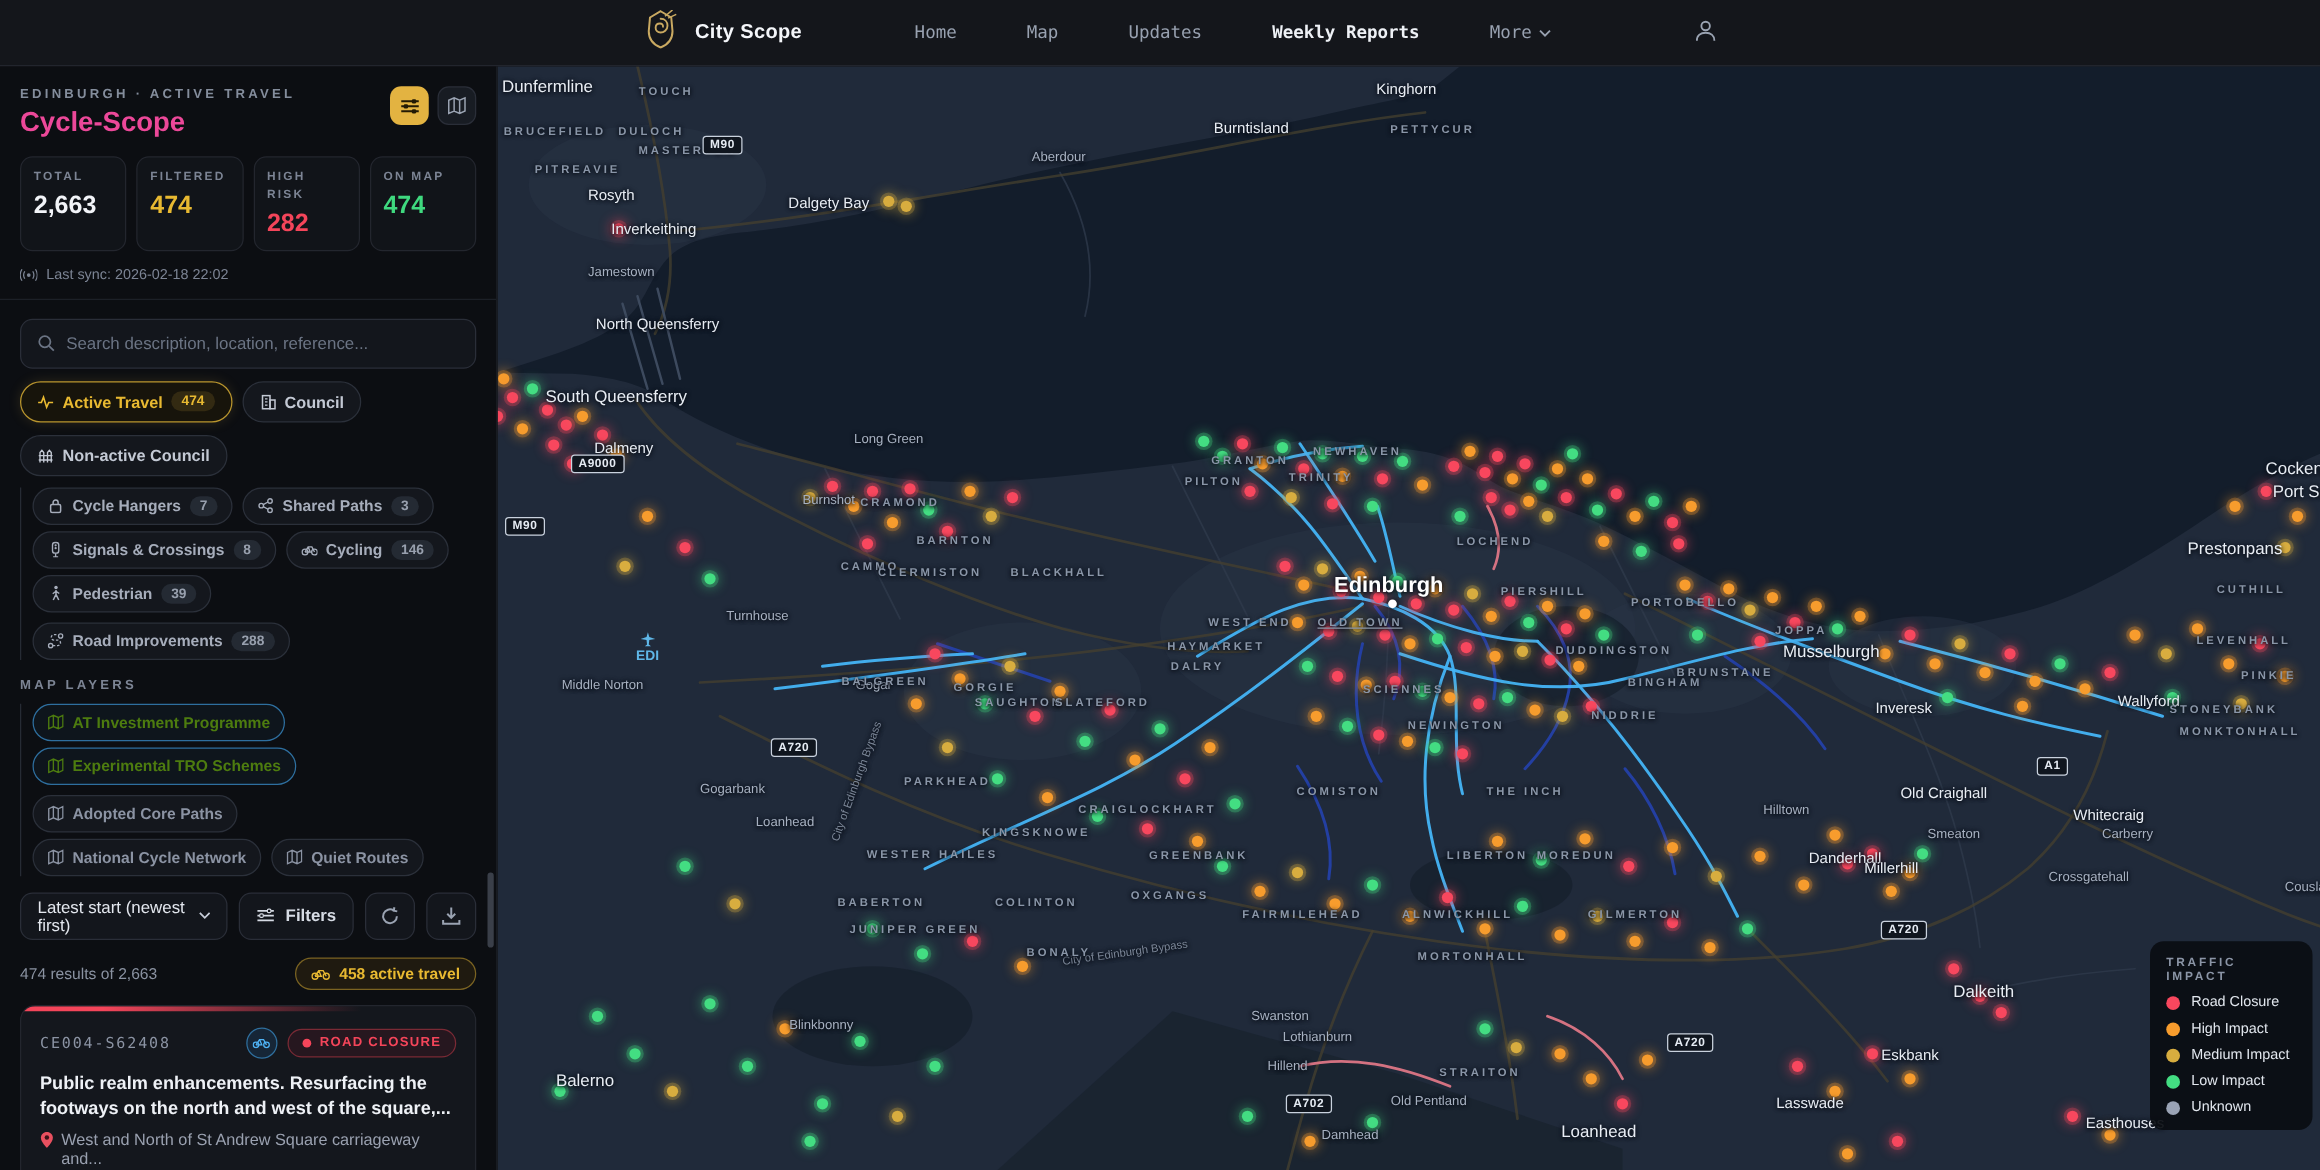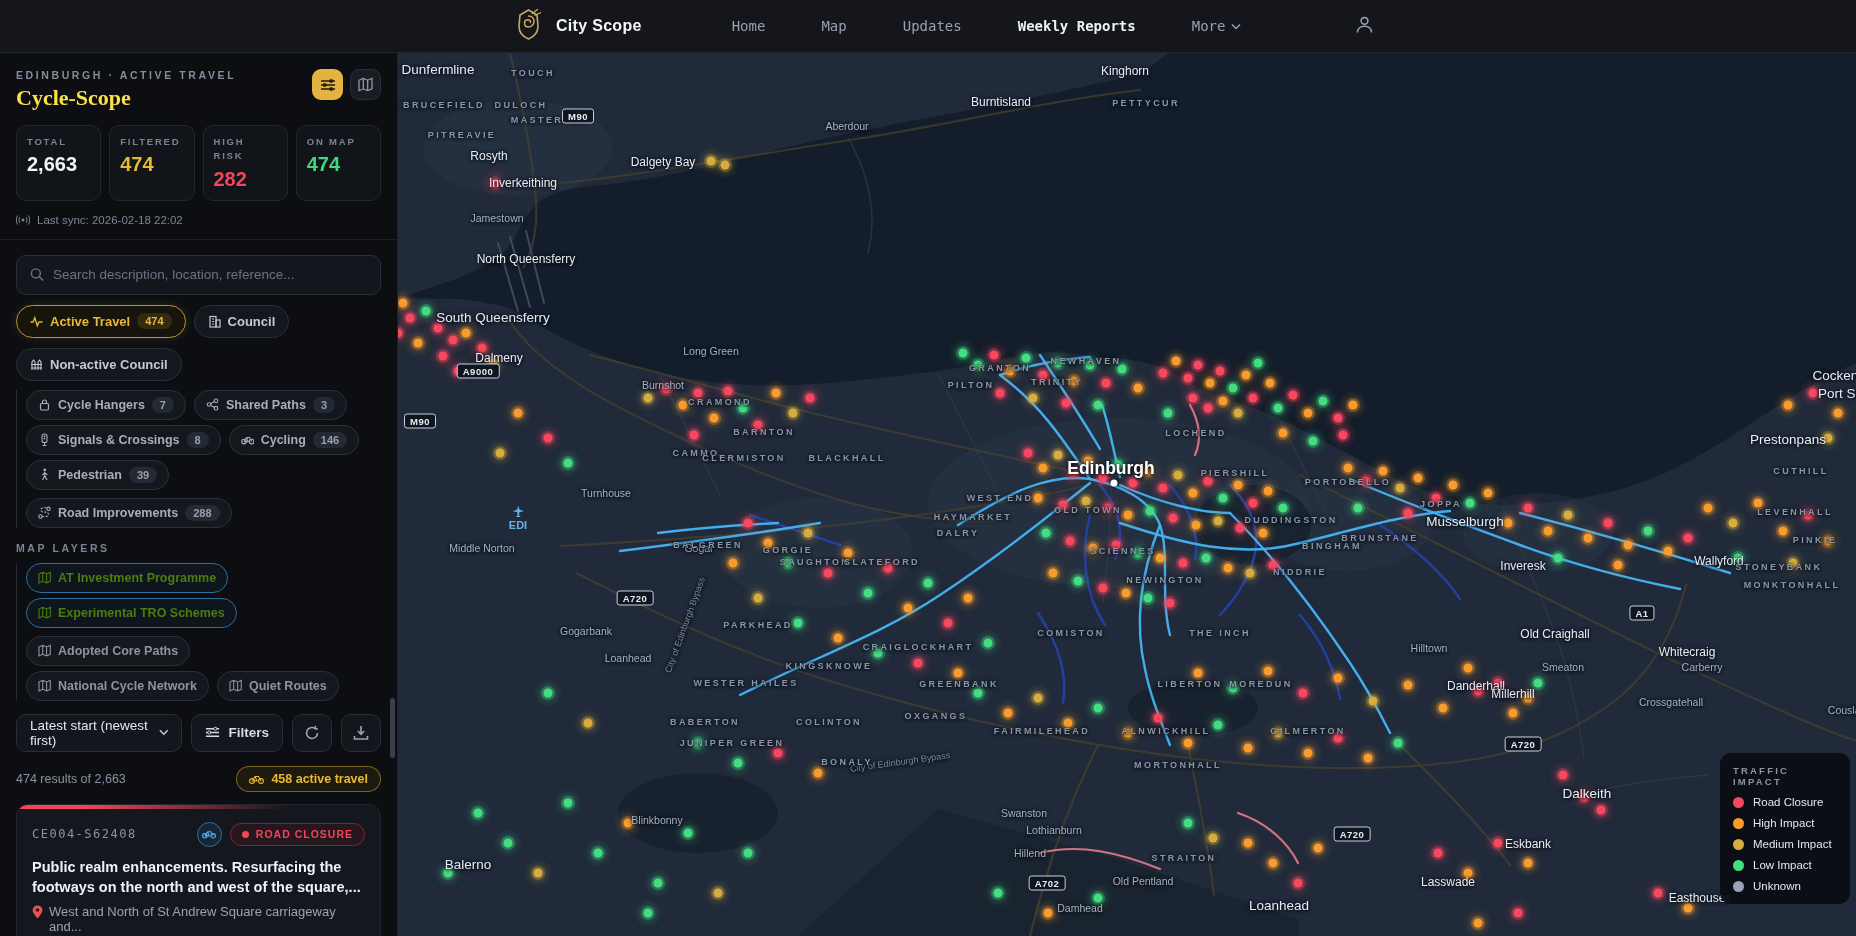--- a/index.html
+++ b/index.html
@@ -16,21 +16,21 @@
   .navlink { cursor:pointer; }
   .navlink.active { color:#eef1f6; font-weight:700; }
   .nav-more { display:flex; align-items:center; gap:6px; }
   .nav-user { margin-left:58px; }
 
   
   .sidebar { position:absolute; left:0; top:53px; width:398px; height:883px;
     background:#0c0e12; border-right:1px solid #1d2027; padding:16px 16px 0 16px; overflow:hidden; z-index:40; }
   .sb-head { display:flex; justify-content:space-between; align-items:flex-start; }
   .eyebrow { font-size:10.5px; letter-spacing:2.6px; color:#848d9c; font-weight:600; }
-  .sb-title { font-size:22px; font-weight:700; color:#fde047; margin-top:4px;font-family:Liberation Serif, serif; }
+  .sb-title { font-size:22px; font-weight:700; color:#ec4899; margin-top:4px; }
   .sb-head-btns { display:flex; gap:7px; }
   .sq-btn { width:31px; height:31px; border-radius:9px; display:flex; align-items:center;
     justify-content:center; cursor:pointer; }
   .sq-btn.gold { background:#e3b341; color:#231a05; }
   .sq-btn.dark { background:#181c23; border:1px solid #2a2e38; color:#9aa3b2; }
 
   .stats { display:flex; gap:8px; margin-top:14px; }
   .stat { flex:1; border:1px solid #23262e; background:#111419; border-radius:10px;
     padding:9px 10px; min-height:74px; }
   .stat-label { font-size:9.5px; letter-spacing:1.8px; color:#7c8494; font-weight:600; line-height:1.5; }
@@ -755,21 +755,21 @@
     <div class="map-label " style="left: 603px; top: 49px;">Burntisland</div>
     <div class="map-label small" style="left: 449px; top: 73px;">Aberdour</div>
     <div class="map-label " style="left: 265px; top: 109px;">Dalgety Bay</div>
     <div class="map-label " style="left: 91px; top: 103px;">Rosyth</div>
     <div class="map-label " style="left: 125px; top: 130px;">Inverkeithing</div>
     <div class="map-label small" style="left: 99px; top: 165px;">Jamestown</div>
     <div class="map-label " style="left: 128px; top: 206px;">North Queensferry</div>
     <div class="map-label big" style="left: 95px; top: 264px;">South Queensferry</div>
     <div class="map-label " style="left: 101px; top: 305px;">Dalmeny</div>
     <div class="map-label small" style="left: 313px; top: 298px;">Long Green</div>
-    <div class="map-label small" style="left: 265px; top: 332px;">Burnshot</div>
+    <div class="map-label small" style="left: 265px; top: 347px;">Burnshot</div>
     <div class="map-label small" style="left: 208px; top: 440px;">Turnhouse</div>
     <div class="map-label small" style="left: 84px; top: 495px;">Middle Norton</div>
     <div class="map-label small" style="left: 301px; top: 495px;">Gogar</div>
     <div class="map-label small" style="left: 188px; top: 578px;">Gogarbank</div>
     <div class="map-label small" style="left: 230px; top: 605px;">Loanhead</div>
     <div class="map-label big" style="left: 1067px; top: 468px;">Musselburgh</div>
     <div class="map-label big" style="left: 1390px; top: 386px;">Prestonpans</div>
     <div class="map-label " style="left: 1125px; top: 513px;">Inveresk</div>
     <div class="map-label " style="left: 1321px; top: 508px;">Wallyford</div>
     <div class="map-label " style="left: 1289px; top: 599px;">Whitecraig</div>
@@ -812,21 +812,21 @@
     <div class="map-label district" style="left: 449px; top: 405px;">BLACKHALL</div>
     <div class="map-label district" style="left: 798px; top: 380px;">LOCHEND</div>
     <div class="map-label district" style="left: 837px; top: 420px;">PIERSHILL</div>
     <div class="map-label district" style="left: 950px; top: 429px;">PORTOBELLO</div>
     <div class="map-label district" style="left: 1043px; top: 451px;">JOPPA</div>
     <div class="map-label district" style="left: 893px; top: 467px;">DUDDINGSTON</div>
     <div class="map-label district" style="left: 934px; top: 493px;">BINGHAM</div>
     <div class="map-label district" style="left: 982px; top: 485px;">BRUNSTANE</div>
     <div class="map-label district" style="left: 902px; top: 519px;">NIDDRIE</div>
     <div class="map-label district" style="left: 602px; top: 445px;">WEST END</div>
-    <div class="map-label district" style="left: 690px; top: 457px;">OLD TOWN</div>
+    <div class="map-label district" style="left: 690px; top: 445px; text-decoration: underline;">OLD TOWN</div>
     <div class="map-label district" style="left: 575px; top: 464px;">HAYMARKET</div>
     <div class="map-label district" style="left: 560px; top: 480px;">DALRY</div>
     <div class="map-label district" style="left: 725px; top: 498px;">SCIENNES</div>
     <div class="map-label district" style="left: 767px; top: 527px;">NEWINGTON</div>
     <div class="map-label district" style="left: 822px; top: 580px;">THE INCH</div>
     <div class="map-label district" style="left: 863px; top: 631px;">MOREDUN</div>
     <div class="map-label district" style="left: 792px; top: 631px;">LIBERTON</div>
     <div class="map-label district" style="left: 910px; top: 678px;">GILMERTON</div>
     <div class="map-label district" style="left: 768px; top: 678px;">ALNWICKHILL</div>
     <div class="map-label district" style="left: 780px; top: 712px;">MORTONHALL</div>

